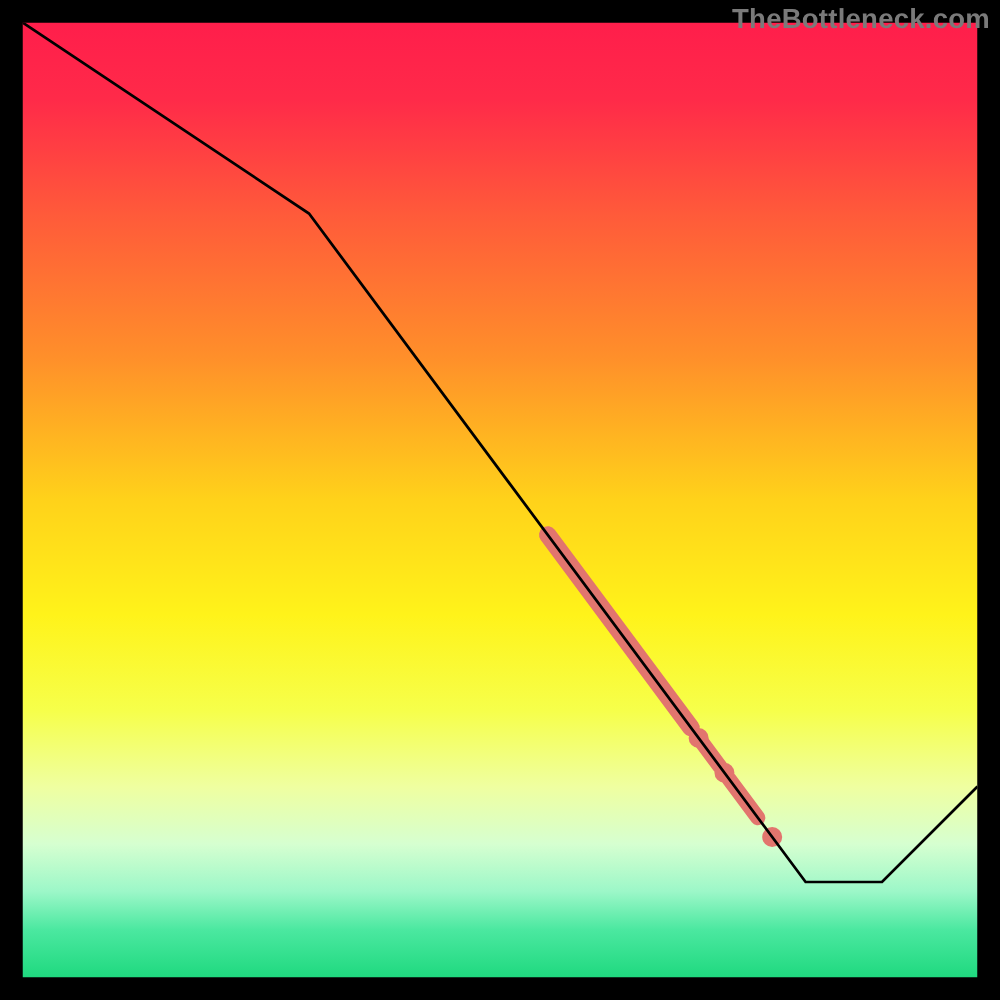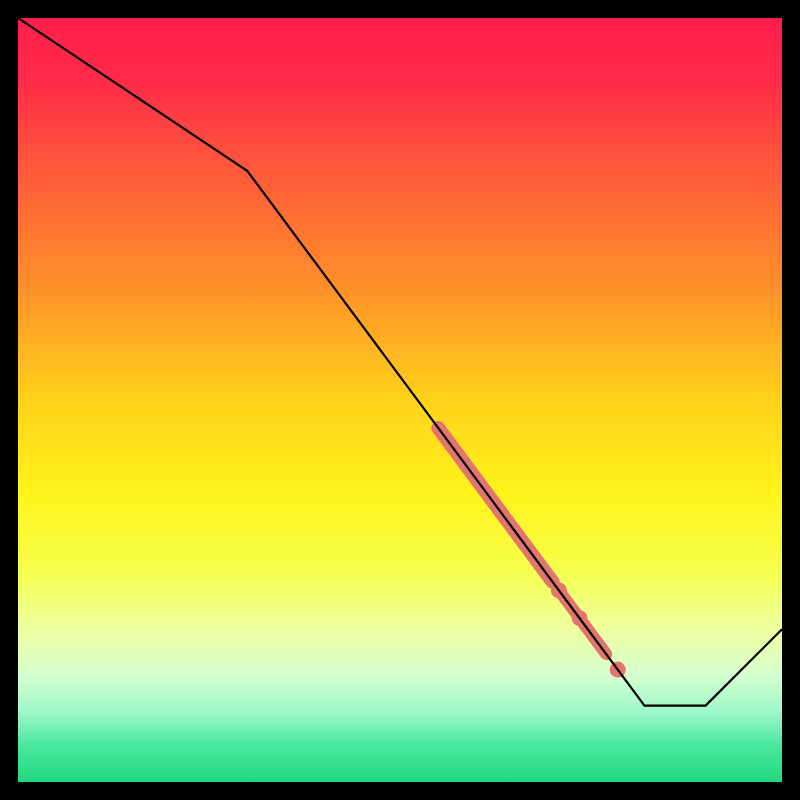--- a/index.html
+++ b/index.html
@@ -61,13 +61,14 @@
     <g id="highlights">
         <line x1="420.20000000000005" y1="409.9153846153846" x2="534.8" y2="564.1846153846154" stroke="#e2756e" stroke-width="14" stroke-linecap="round"></line>
         <line x1="542.4399999999999" y1="574.4692307692308" x2="557.72" y2="595.0384615384614" stroke="#e2756e" stroke-width="12" stroke-linecap="round"></line>
         <line x1="565.36" y1="605.323076923077" x2="588.28" y2="636.176923076923" stroke="#e2756e" stroke-width="12" stroke-linecap="round"></line>
         <circle cx="540.9119999999999" cy="572.4123076923076" r="8" fill="#e2756e"></circle>
         <circle cx="561.54" cy="600.1807692307692" r="8" fill="#e2756e"></circle>
         <circle cx="599.74" cy="651.6038461538461" r="8" fill="#e2756e"></circle>
       </g>
     <path id="curve" fill="none" stroke="#000" stroke-width="2.2" d="M0 0 L229.2 152.79999999999995 L626.48 687.6 L687.6 687.6 L764 611.2 "></path>
   </svg>
+  <div class="watermark">TheBottleneck.com</div>
 </div>
 
 </body></html>

